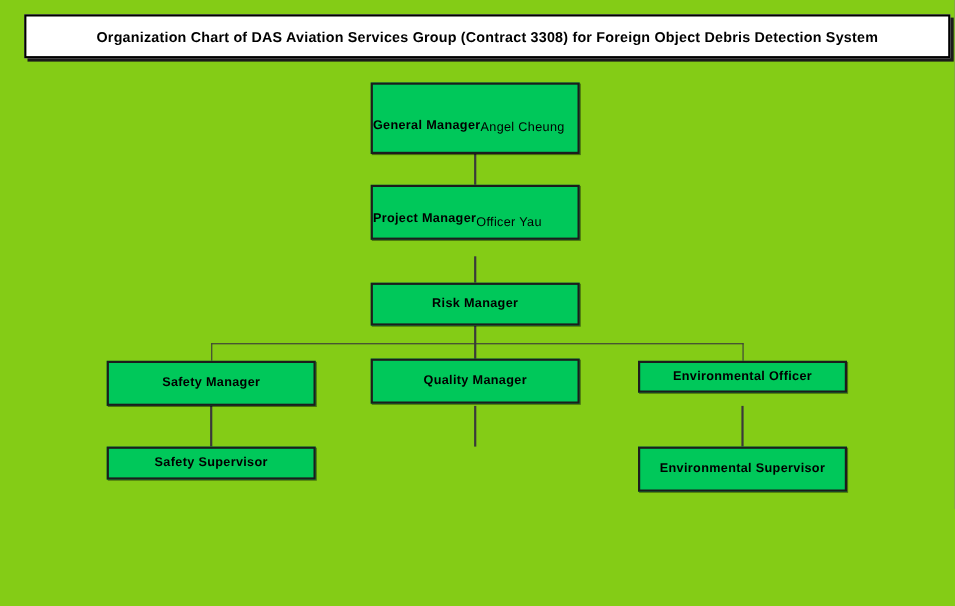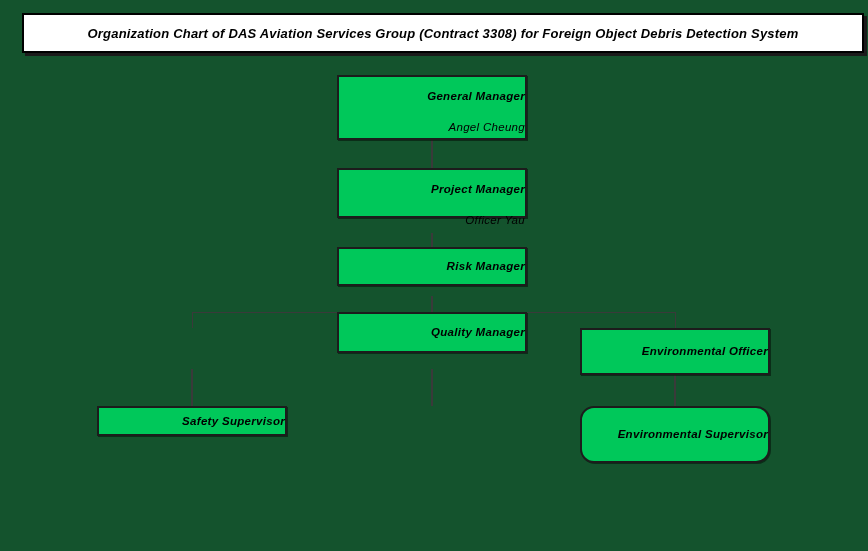--- a/index.html
+++ b/index.html
@@ -5,23 +5,22 @@
   html, body {
     margin: 0;
     padding: 0;
     background: #808080;
     font-family: "Liberation Sans", sans-serif;
   }
   .stage {
     position: relative;
     width: 868px;
     height: 551px;
-    background: #14532d;
+    background: #84cc16;
     overflow: hidden;
-    font-style: italic;
   }
   .banner {
     position: absolute;
     left: 22px;
     top: 13px;
     width: 838px;
     height: 36px;
     background: #ffffff;
     border: 2px solid #000000;
     box-shadow: 3px 3px 0 #1b1b1b;
@@ -37,22 +36,22 @@
     white-space: nowrap;
   }
   .node {
     position: absolute;
     box-sizing: border-box;
     width: 190px;
     background: #00c85a;
     border: 2px solid #1c1c1c;
     box-shadow: 1px 1px 0 rgba(0,0,0,0.45);
     display: flex;
-    flex-direction: column;
-    align-items: flex-end;
+    flex-direction: row;
+    align-items: center;
     justify-content: center;
     text-align: center;
   }
   .node-title {
     font-size: 11.5px;
     font-weight: bold;
     color: #000000;
     letter-spacing: 0.3px;
     line-height: 13px;
   }
@@ -67,27 +66,27 @@
   .node.two-line .node-title { margin-top: 13px; }
   .node.two-line .node-name  { margin-top: 18px; }
 
   .conn {
     position: absolute;
     background: #3a3a3a;
   }
   
   #n-gm  { left: 337px; top:  75px; height: 65px; }
   #n-pm  { left: 337px; top: 168px; height: 50px; }
-  #n-rm  { left: 337px; top: 247px; height: 39px; }
+  #n-rm  { left: 337px; top: 257px; height: 39px; }
   #n-sm  { left:  97px; top: 328px; height: 41px; }
-  #n-qm  { left: 337px; top: 312px; height: 41px; }
-  #n-eo  { left: 580px; top: 328px; height: 47px; }
+  #n-qm  { left: 337px; top: 326px; height: 41px; }
+  #n-eo  { left: 580px; top: 328px; height: 29px; }
   #n-ss  { left:  97px; top: 406px; height: 30px; }
   #n-qe  { left: 337px; top: 406px; height: 41px; }
-  #n-es  { left: 580px; top: 406px; height: 57px; border-radius: 14px; }
+  #n-es  { left: 580px; top: 406px; height: 41px; }
 </style>
 </head>
 <body>
 
 <div class="stage">
 
   <div class="banner">
     <span class="banner-text">Organization Chart of DAS Aviation Services Group (Contract 3308) for Foreign Object Debris Detection System</span>
   </div>
 
@@ -108,20 +107,23 @@
 
   <div class="node two-line" id="n-pm">
     <div class="node-title">Project Manager</div>
     <div class="node-name">Officer Yau</div>
   </div>
 
   <div class="node" id="n-rm">
     <div class="node-title">Risk Manager</div>
   </div>
 
+  <div class="node" id="n-sm">
+    <div class="node-title">Safety Manager</div>
+  </div>
 
   <div class="node" id="n-qm">
     <div class="node-title">Quality Manager</div>
   </div>
 
   <div class="node" id="n-eo">
     <div class="node-title">Environmental Officer</div>
   </div>
 
   <div class="node" id="n-ss">

